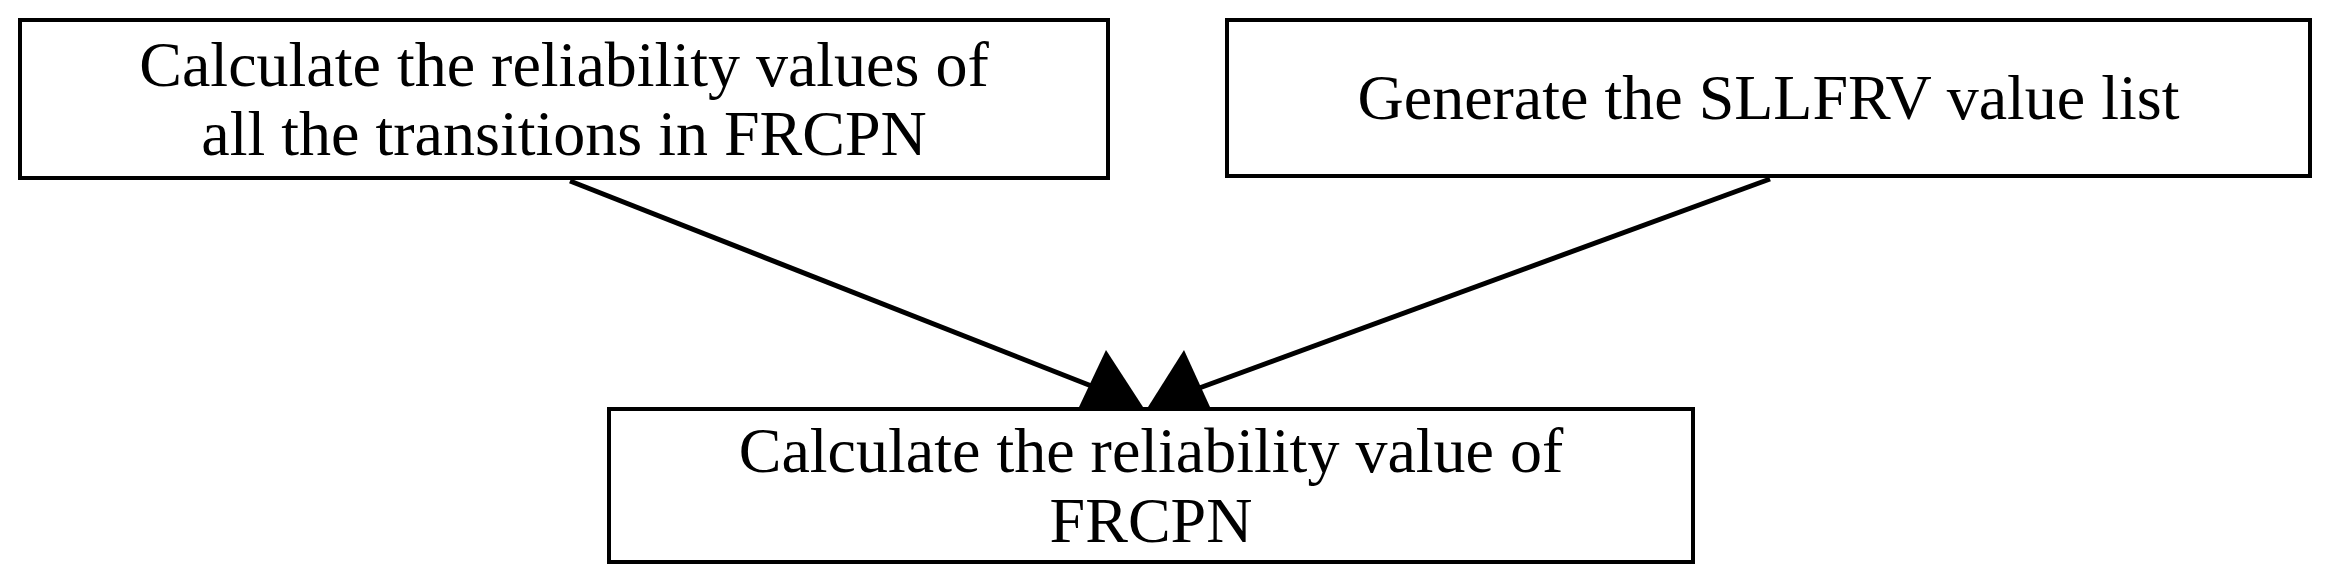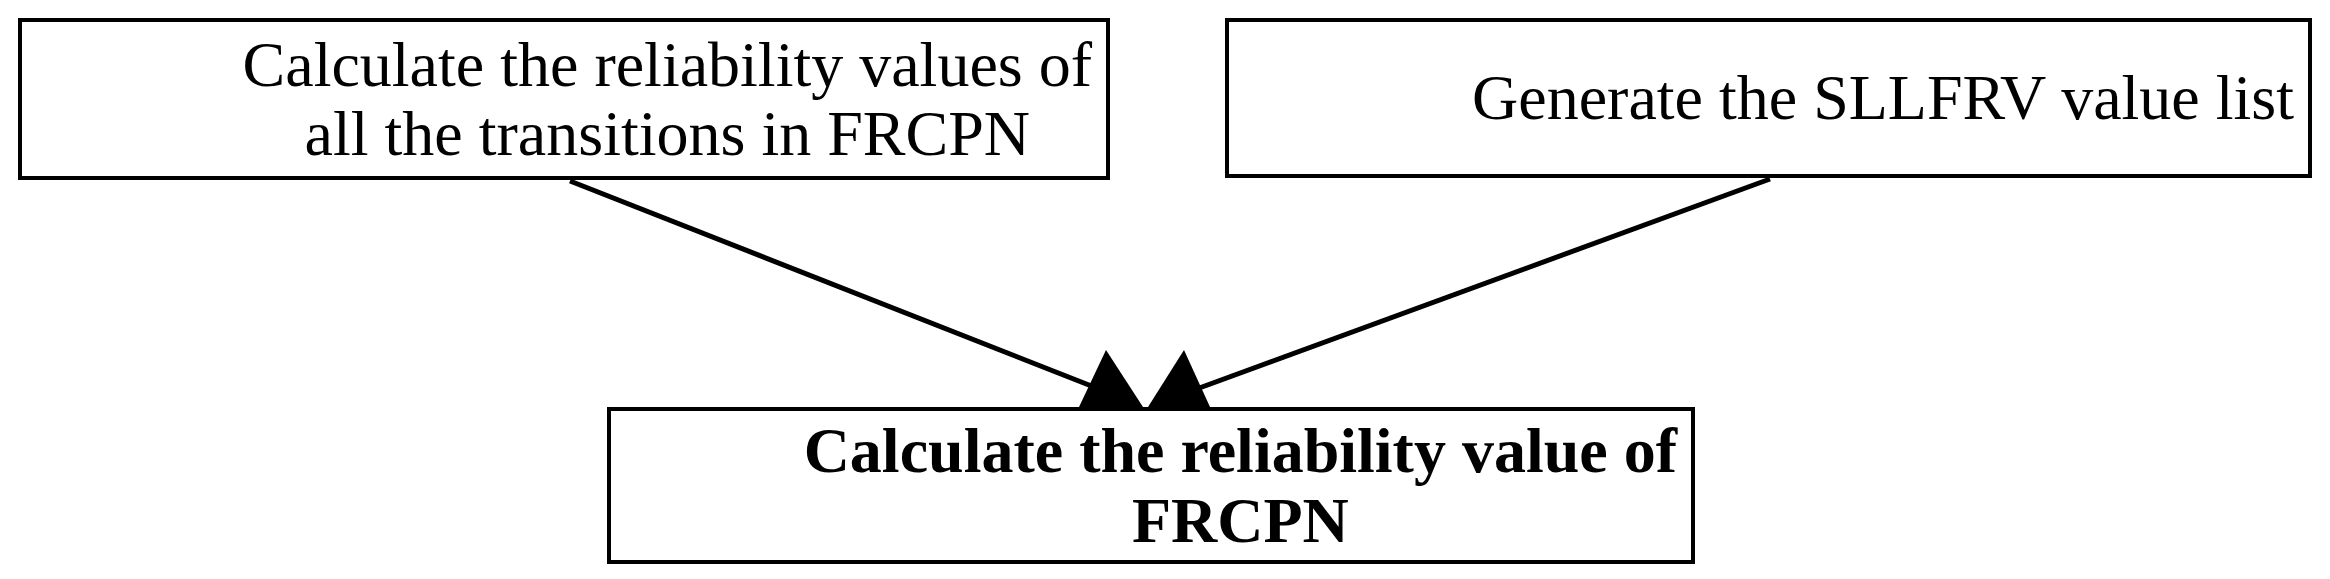--- a/index.html
+++ b/index.html
@@ -16,21 +16,21 @@
     font-family: "Liberation Serif", "DejaVu Serif", serif;
   }
   .node {
     position: absolute;
     box-sizing: border-box;
     border: 4px solid #000000;
     background: #ffffff;
     color: #000000;
     display: flex;
     flex-direction: column;
-    align-items: flex-end;
+    align-items: center;
     justify-content: center;
     text-align: center;
     line-height: 1.08;
     font-size: 64px;
     font-weight: normal;
     white-space: pre-line;
     z-index: 2;
   }
   .node-label {
     display: block;
@@ -46,21 +46,20 @@
     left: 1225px;
     top: 18px;
     width: 1087px;
     height: 160px;
   }
   #node-calc-frcpn {
     left: 607px;
     top: 407px;
     width: 1088px;
     height: 157px;
-    font-weight: bold;
   }
   #edges {
     position: absolute;
     left: 0;
     top: 0;
     width: 2330px;
     height: 579px;
     z-index: 1;
   }
 </style>

